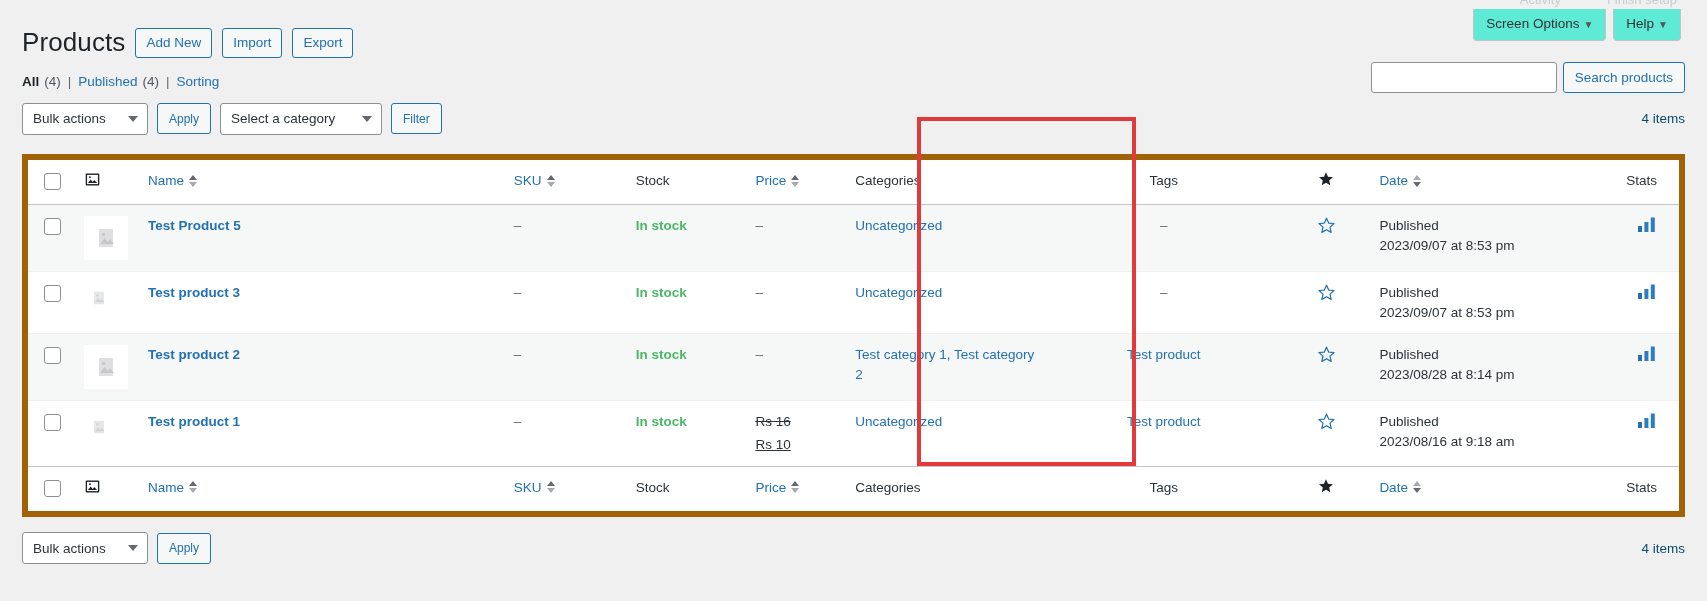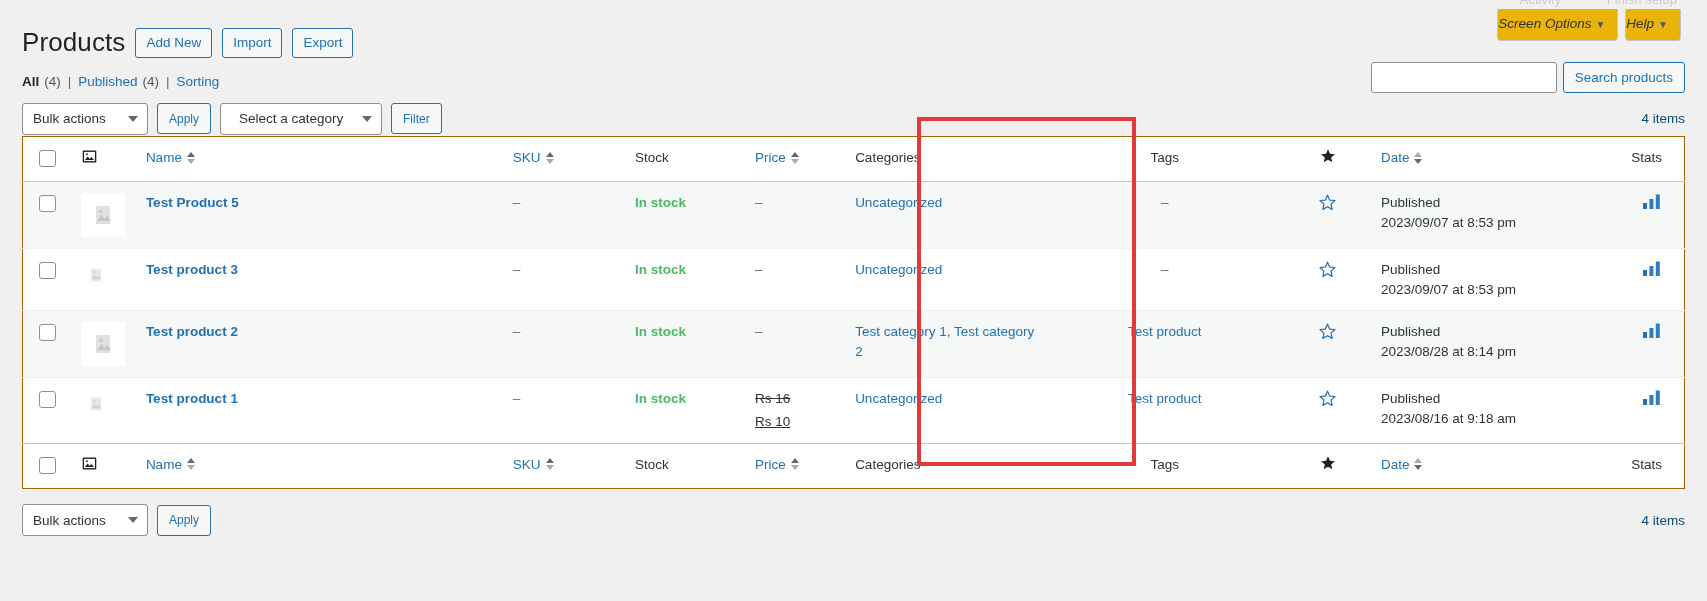--- a/index.html
+++ b/index.html
@@ -36,31 +36,30 @@
 
   
   .screen-meta {
     position: absolute;
     top: 9px;
     right: 26px;
     display: flex;
     gap: 7px;
   }
   .screen-meta-btn {
-    background: #eab308;
+    background: #5eead4;
     border: 1px solid #c3c4c7;
     border-top: none;
     border-radius: 0 0 4px 4px;
-    padding: 6px 12px 7px 0;
+    padding: 6px 12px 7px 12px;
     font-size: 13.5px;
     color: #2c3338;
     line-height: 1.3;
     white-space: nowrap;
     cursor: pointer;
-    font-style: italic;
   }
   .screen-meta-btn .caret { font-size: 10px; margin-left: 4px; color: #50575e; }
 
   
   .wrap { padding: 0 22px; position: relative; }
 
   .title-row {
     display: flex;
     align-items: center;
     gap: 10px;
@@ -160,21 +159,21 @@
   }
   .select-ctl .arrow {
     position: absolute;
     right: 9px;
     width: 0; height: 0;
     border-left: 5px solid transparent;
     border-right: 5px solid transparent;
     border-top: 6px solid #646970;
   }
   .sel-bulk { min-width: 126px; }
-  .sel-cat  { min-width: 162px; justify-content: center; }
+  .sel-cat  { min-width: 162px; }
   .sel-type { min-width: 197px; }
   .sel-stock{ min-width: 170px; }
 
   .btn-secondary {
     background: #f6f7f7;
     border: 1px solid #2271b1;
     color: #2271b1;
     border-radius: 3px;
     height: 31px;
     padding: 0 11px;
@@ -189,22 +188,22 @@
     font-size: 13.5px;
     color: #0c4a6e;
     white-space: nowrap;
   }
 
   
   table.wp-list-table {
     width: 100%;
     border-collapse: collapse;
     background: #fff;
-    border: 1px solid #a16207;
-    margin-top: 0;
+    border: 6px solid #a16207;
+    margin-top: 18px;
     table-layout: fixed;
   }
   table.wp-list-table th,
   table.wp-list-table td {
     text-align: left;
     vertical-align: top;
     padding: 11px 10px;
     font-size: 13.5px;
     line-height: 1.45;
   }

